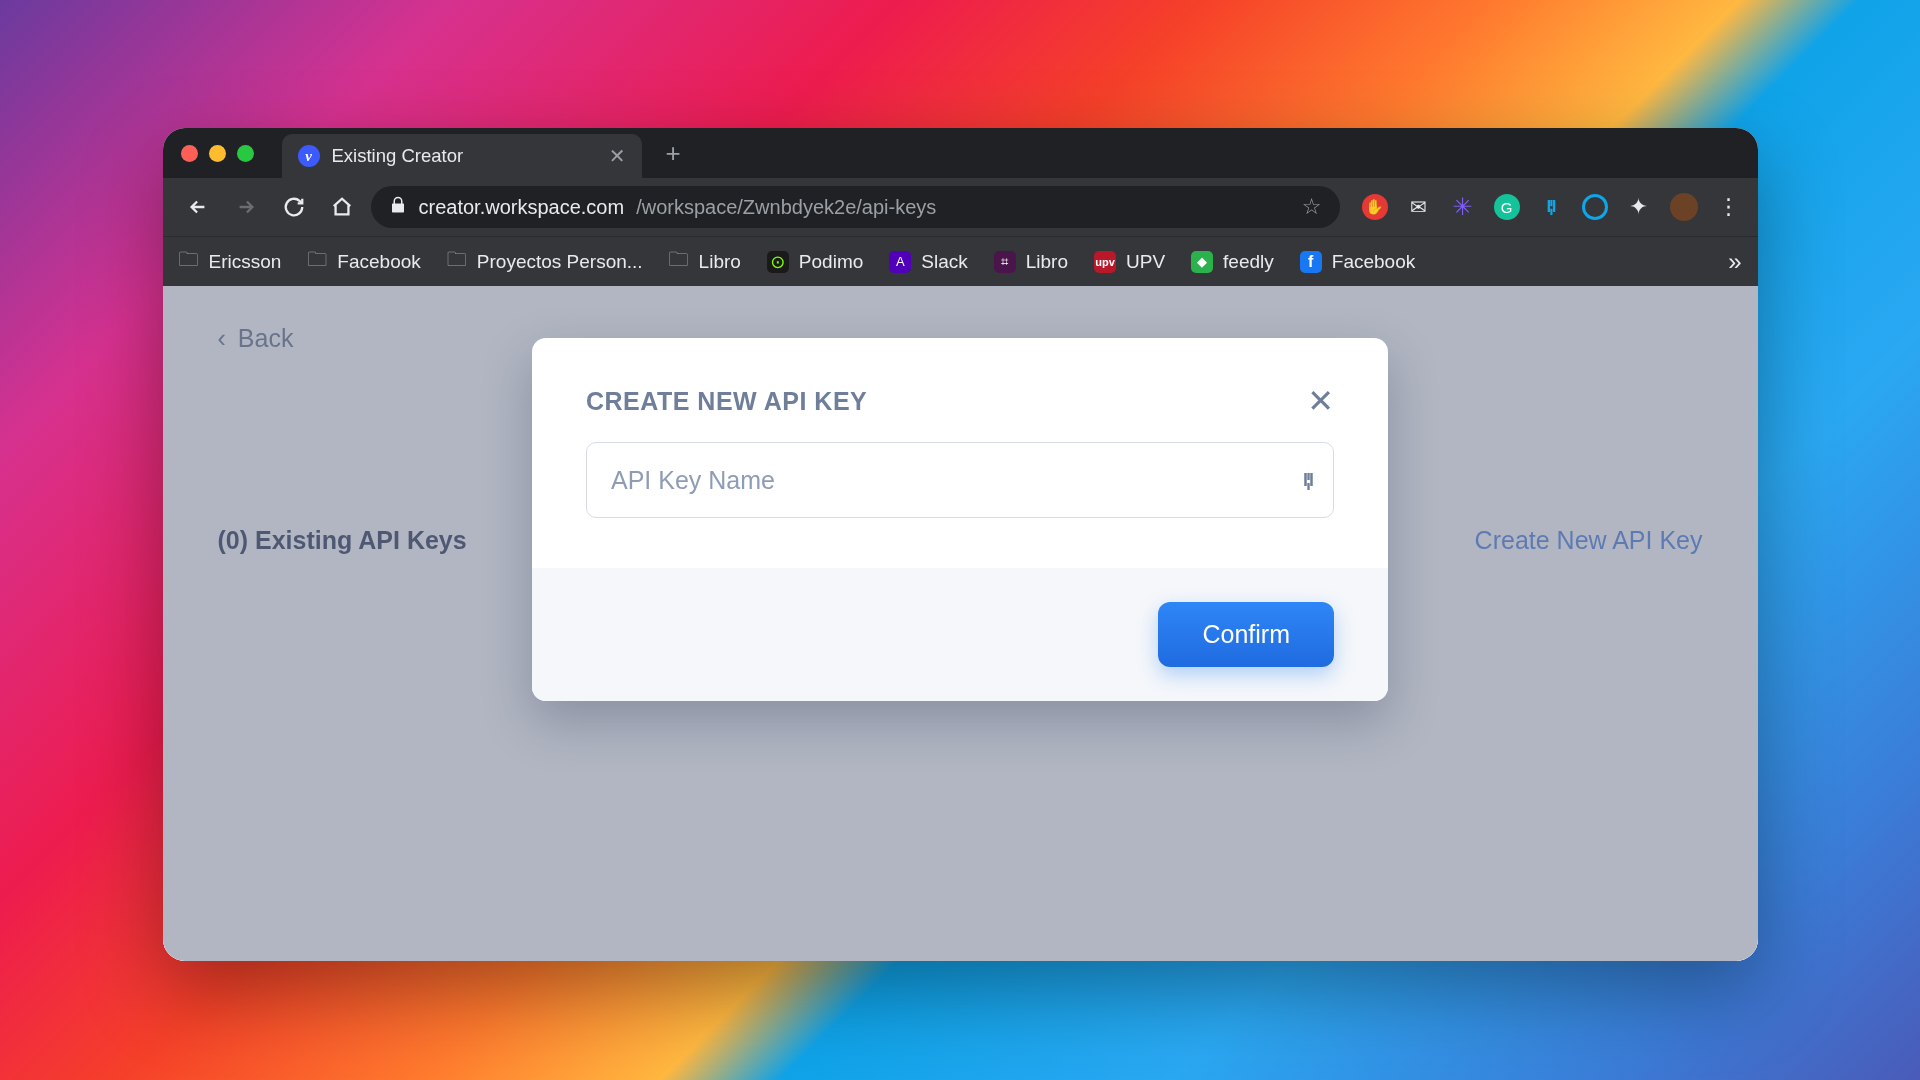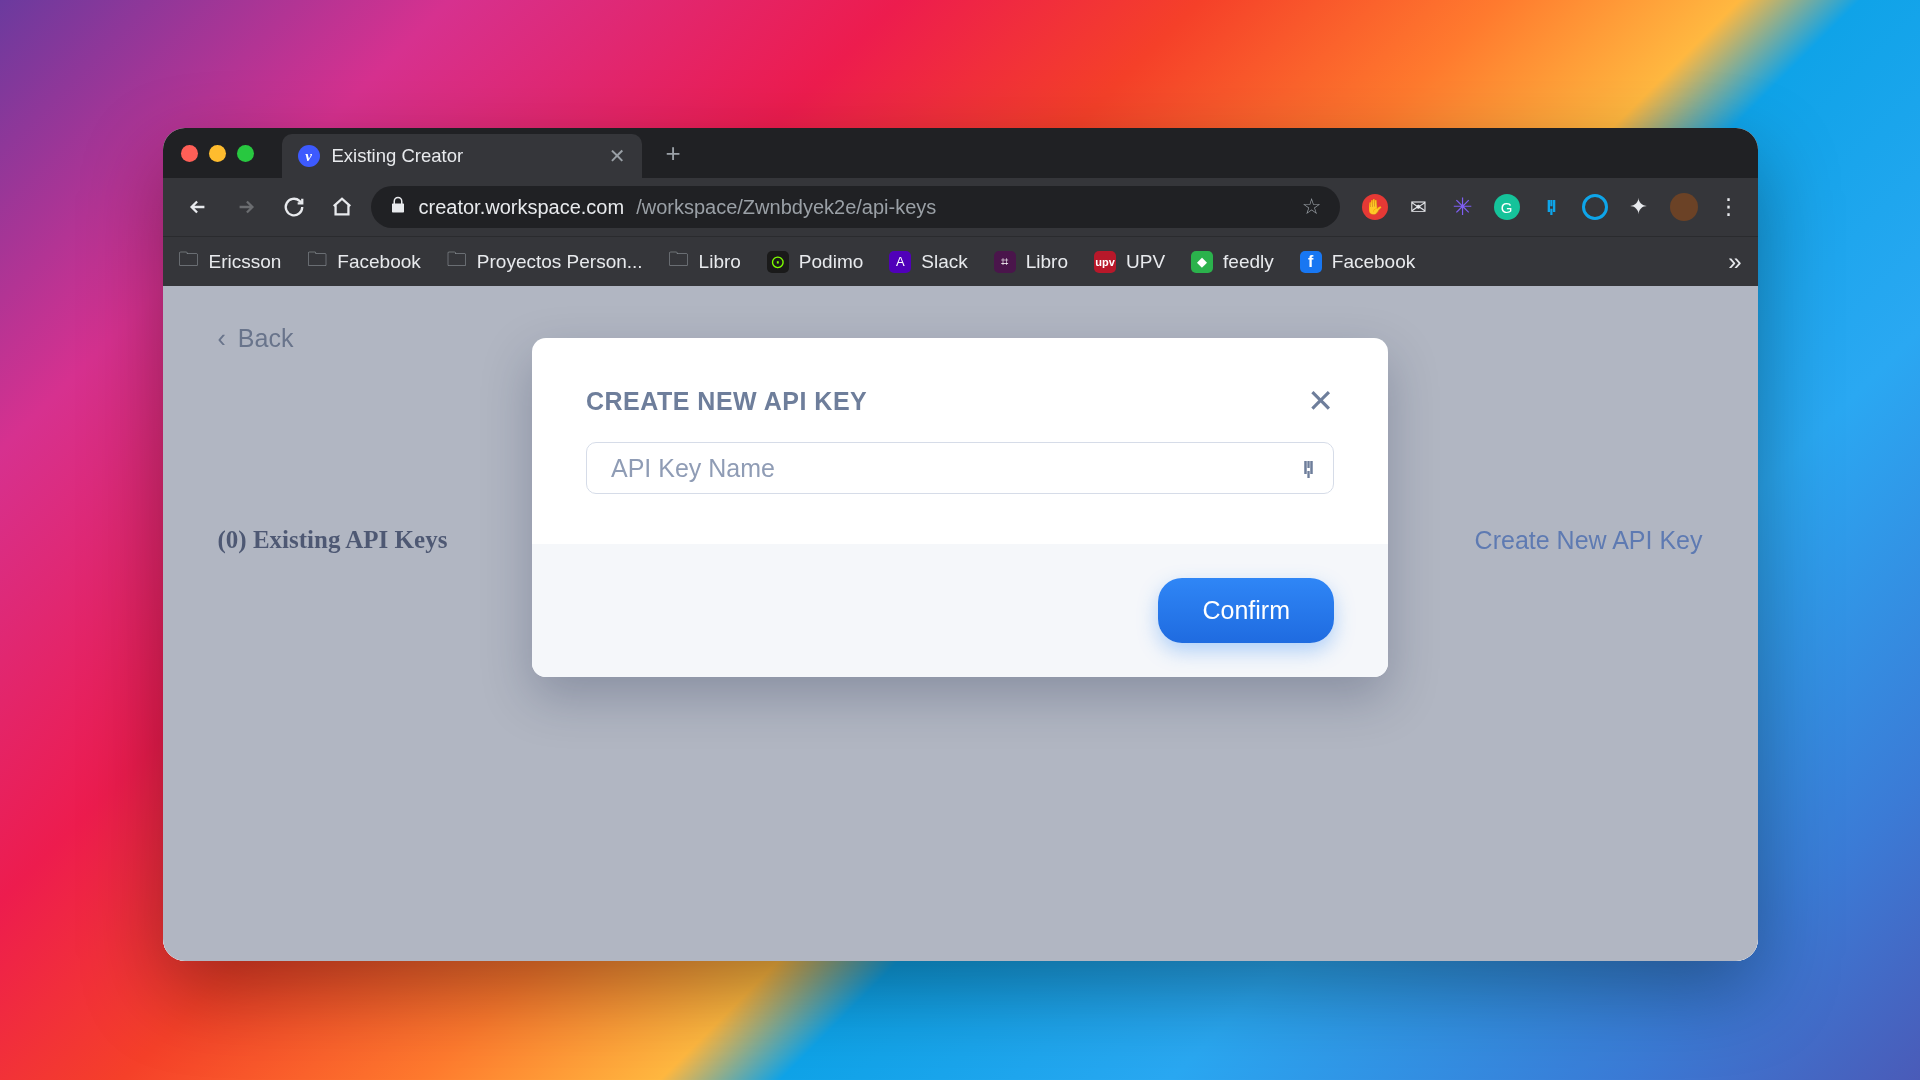--- a/index.html
+++ b/index.html
@@ -130,21 +130,21 @@
 
 .page {
   position: absolute;
   inset: 0;
   background: #fff;
   padding: 38px 55px;
 }
 .back-link { display: inline-flex; align-items: center; gap: 12px; color: #53627c; font-size: 25px; cursor: pointer; }
 .page-title { text-align: center; color: #132144; font-size: 48px; font-weight: 500; margin-top: -12px; }
 .keys-row { display: flex; justify-content: space-between; margin-top: 130px; font-size: 25px; }
-.existing { color: #132144; font-weight: 600; font-family: Liberation Serif, serif; }
+.existing { color: #132144; font-weight: 600; }
 .create-link { color: #3a71d9; cursor: pointer; }
 
 .overlay {
   position: absolute;
   inset: 0;
   background: rgba(120,130,150,0.58);
   display: flex;
   align-items: flex-start;
   justify-content: center;
 }
@@ -158,41 +158,41 @@
   overflow: hidden;
 }
 .modal-body { padding: 44px 54px 50px; }
 .modal-head { display: flex; justify-content: space-between; align-items: center; }
 .modal-title { color: #6e7e9b; font-size: 25px; font-weight: 600; letter-spacing: 0.5px; }
 .modal-close { color: #6e7e9b; font-size: 32px; cursor: pointer; font-weight: 300; }
 .field-label { color: #132144; font-size: 26px; font-weight: 600; margin-top: 48px; }
 .input-wrap { position: relative; margin-top: 22px; }
 .field-input {
   width: 100%;
-  height: 52px;
+  height: 76px;
   border: 1.5px solid #d6dce8;
   border-radius: 10px;
   padding: 0 24px;
   font-size: 25px;
   color: #132144;
 }
 .field-input::placeholder { color: #8f9cb5; }
 .input-icon { position: absolute; right: 22px; top: 50%; transform: translateY(-50%); color: #6e7e9b; font-size: 18px; font-weight: 800; letter-spacing: -2px; }
 
 .modal-footer {
   background: #f5f7fa;
   padding: 34px 54px;
   display: flex;
   justify-content: flex-end;
 }
 .confirm-btn {
   background: linear-gradient(180deg, #2f86f6 0%, #1f6be0 100%);
   color: #fff;
   border: none;
-  border-radius: 24px;
+  border-radius: 12px;
   padding: 18px 44px;
   font-size: 25px;
   font-weight: 500;
   cursor: pointer;
   box-shadow: 0 8px 20px rgba(47,134,246,0.35);
 }
 </style>
 </head>
 <body>
 

